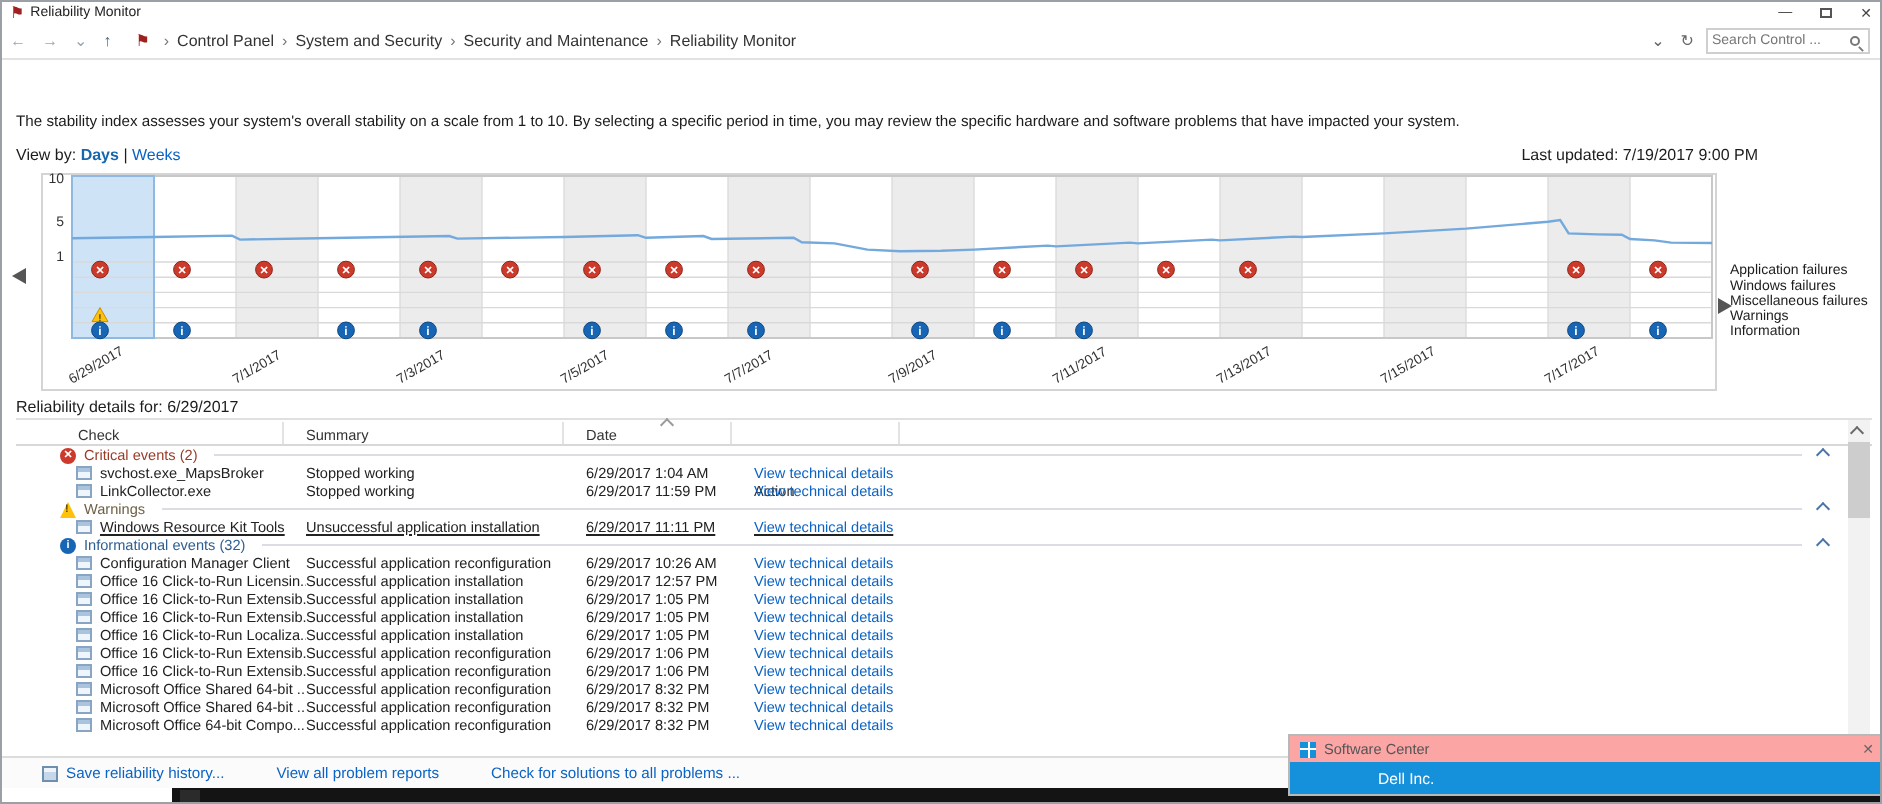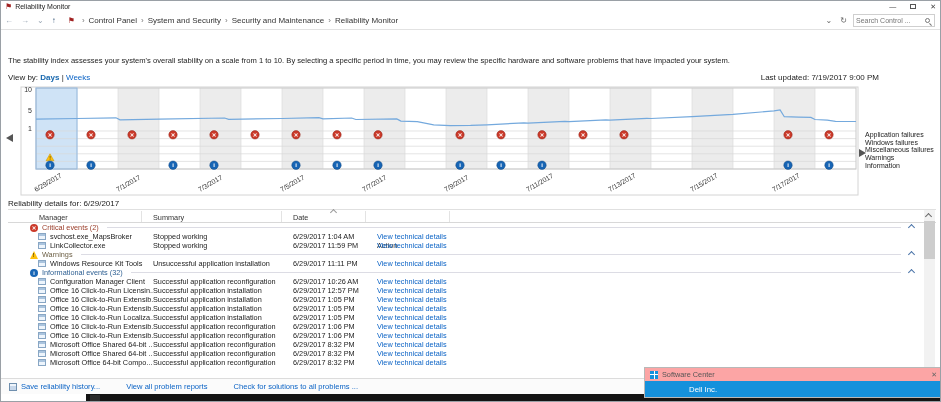--- a/index.html
+++ b/index.html
@@ -57,21 +57,21 @@
   .gicon.warning{border-radius:0;background:transparent;width:0;height:0;border-left:4.5px solid transparent;border-right:4.5px solid transparent;border-bottom:8px solid var(--warn);position:relative;color:#5a4500;}
   .gicon.warning i{position:absolute;left:-1.5px;top:1px;font-style:normal;font-size:5.5px;line-height:7px;}
   .grule{flex:1;border-top:1px solid #dcdce4;margin:0 8px;}
   .gchev{flex:none;width:5px;height:5px;border-left:1px solid #4a74a8;border-top:1px solid #4a74a8;transform:rotate(45deg);margin-right:22px;}
   
   .vscroll{position:absolute;right:1px;top:0;width:11px;height:160px;background:#f2f2f2;}
   .vscroll .sarrow{position:absolute;left:2px;top:4px;width:5px;height:5px;border-left:1px solid #6a6a6a;border-top:1px solid #6a6a6a;transform:rotate(45deg);}
   .vscroll .thumb{position:absolute;left:0;top:11px;width:11px;height:38px;background:#cdcdcd;}
 
   
-  .footer{position:absolute;left:0;top:377px;width:100%;height:16px;background:#fbfbfb;border-top:1px solid #dcdcdc;display:flex;align-items:center;font-size:7.6px;gap:26px;padding-left:8px;}
+  .footer{position:absolute;left:0;top:377px;width:100%;height:16px;background:#fbfbfb;border-top:1px solid #dcdcdc;display:flex;align-items:center;font-size:7.6px;gap:26px;padding-left:20px;}
   .flink{color:var(--link);display:flex;align-items:center;gap:4px;}
   .saveicon{width:8px;height:8px;background:#c7d7ea;border:1px solid #6f8fae;box-shadow:inset 0 2px 0 #eef4fb;}
 
   
   .taskstrip{position:absolute;left:85px;top:393px;width:856px;height:9px;background:#141414;}
   .taskstrip span{position:absolute;left:4px;top:1px;width:10px;height:7px;background:#2b2b2b;}
   .notif{position:absolute;left:643px;top:366px;width:298px;height:31px;background:#fca5a5;border:1px solid #b8b8b8;border-right:0;}
   .notif .nhead{height:13px;display:flex;align-items:center;padding:0 5px;font-size:7.3px;color:#555;}
   .notif .nicon{width:8px;height:8px;margin-right:4px;background:
       linear-gradient(#fff,#fff) 50% 0/1px 100% no-repeat,
@@ -314,21 +314,21 @@
       <text x="864" y="66.4" font-size="7" fill="#1c1c1c">Miscellaneous failures</text>
       <text x="864" y="74" font-size="7" fill="#1c1c1c">Warnings</text>
       <text x="864" y="81.60000000000001" font-size="7" fill="#1c1c1c">Information</text>
       <polygon points="12,48 12,56 5,52" fill="#555"></polygon>
       <polygon points="858,63 858,71 865,67" fill="#555"></polygon>
     </svg>
 
   <div class="dtitle">Reliability details for: 6/29/2017</div>
   <div class="table">
     <div class="thead">
-        <span class="th" style="left: 31px;">Manager</span>
+        <span class="th" style="left: 31px;">Check</span>
         <span class="thdiv" style="left: 133px;"></span>
         <span class="th" style="left: 145px;">Summary</span>
         <span class="thdiv" style="left: 273px;"></span>
         <span class="th" style="left: 285px;">Date</span>
         <span class="thdiv" style="left: 357px;"></span>
         <span class="sortind" style="left: 323px;"></span>
         <span class="th" style="left: 369px; margin-top: 28px;">Action</span>
         <span class="thdiv" style="left: 441px;"></span>
       </div>
     <div class="tbody">
@@ -353,21 +353,21 @@
           <a class="act" href="#">View technical details</a>
         </div>
         <div class="trow grow" style="padding-left: 22px;">
           <span class="gicon warning">
             <i>!</i>
           </span>
           <span style="color: rgb(110, 97, 71);">Warnings</span>
           <span class="grule"></span>
           <span class="gchev"></span>
         </div>
-        <div class="trow" style="padding-left: 30px;">
+        <div class="trow" style="padding-left: 30px; text-decoration: underline;">
           <span class="appicon"></span>
           <span class="src">Windows Resource Kit Tools</span>
           <span class="sum">Unsuccessful application installation</span>
           <span class="date">6/29/2017 11:11 PM</span>
           <a class="act" href="#">View technical details</a>
         </div>
         <div class="trow grow" style="padding-left: 22px;">
           <span class="gicon info">i</span>
           <span style="color: rgb(45, 95, 146);">Informational events (32)</span>
           <span class="grule"></span>

